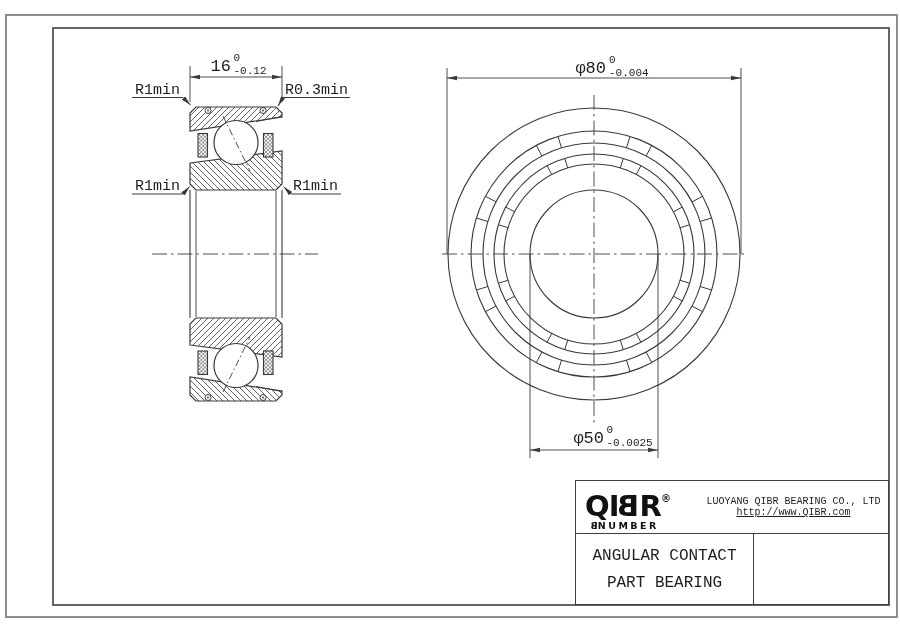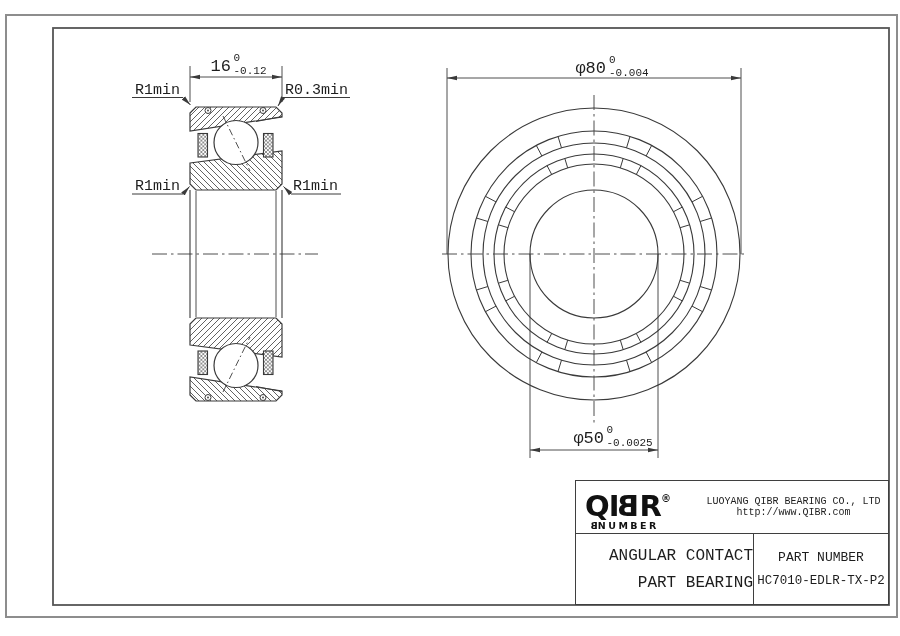--- a/index.html
+++ b/index.html
@@ -18,24 +18,24 @@
   .tb-top{height:52px;border-bottom:1.6px solid #3f3f3f;display:flex;flex-direction:row;align-items:center;}
   .tb-logo{width:118px;padding-left:9px;padding-top:2px;}
   .logo-word{font-family:"DejaVu Sans",sans-serif;font-weight:800;font-size:29px;
              letter-spacing:-1px;line-height:26px;color:#111;}
   .logo-reg{font-size:10px;vertical-align:14px;letter-spacing:0;font-weight:700;}
   .logo-sub{font-family:"DejaVu Sans",sans-serif;font-weight:700;font-size:9.5px;
             letter-spacing:2.5px;color:#111;margin-top:1px;margin-left:3px;}
   .flip{display:inline-block;transform:scaleX(-1);}
   .tb-co{flex:1;display:flex;flex-direction:column;align-items:center;justify-content:center;padding-right:4px;}
   .tb-co .co-name{font-size:10px;white-space:nowrap;}
-  .tb-co .co-url{font-size:10px;white-space:nowrap;}
+  .tb-co .co-url{font-size:10px;text-decoration:underline;white-space:nowrap;}
   .tb-bot{flex:1;display:flex;flex-direction:row;}
   .tb-cell{display:flex;flex-direction:column;align-items:center;justify-content:center;gap:9px;}
-  .tb-name{width:178px;border-right:1.6px solid #3f3f3f;box-sizing:border-box;align-items:flex-end;}
+  .tb-name{width:178px;border-right:1.6px solid #3f3f3f;box-sizing:border-box;}
   .tb-name div{font-size:16px;white-space:nowrap;}
   .tb-part{flex:1;}
   .tb-part .pn-label{font-size:13px;white-space:nowrap;}
   .tb-part .pn-value{font-size:12.5px;white-space:nowrap;}
 </style>
 </head>
 <body>
 
 <svg width="900" height="636" viewBox="0 0 900 636">
   <defs>
@@ -192,18 +192,14 @@
     <div class="tb-co">
       <div class="co-name">LUOYANG QIBR BEARING CO., LTD</div>
       <div class="co-url">http://www.QIBR.com</div>
     </div>
   </div>
   <div class="tb-bot">
     <div class="tb-cell tb-name">
       <div>ANGULAR CONTACT</div>
       <div>PART BEARING</div>
     </div>
-    <div class="tb-cell tb-part">
-      <div class="pn-label">PART NUMBER</div>
-      <div class="pn-value">HC7010-EDLR-TX-P2</div>
-    </div>
   </div>
 </div>
 
 </body></html>

